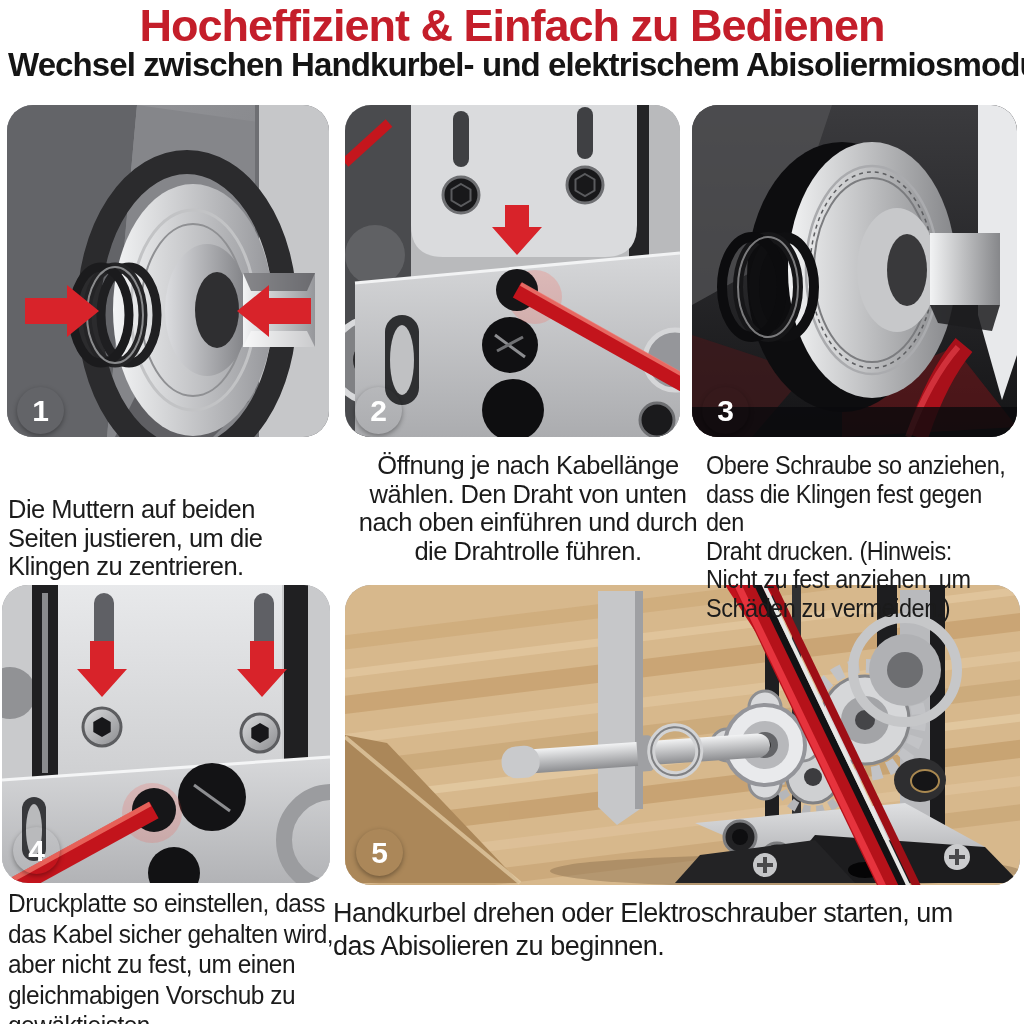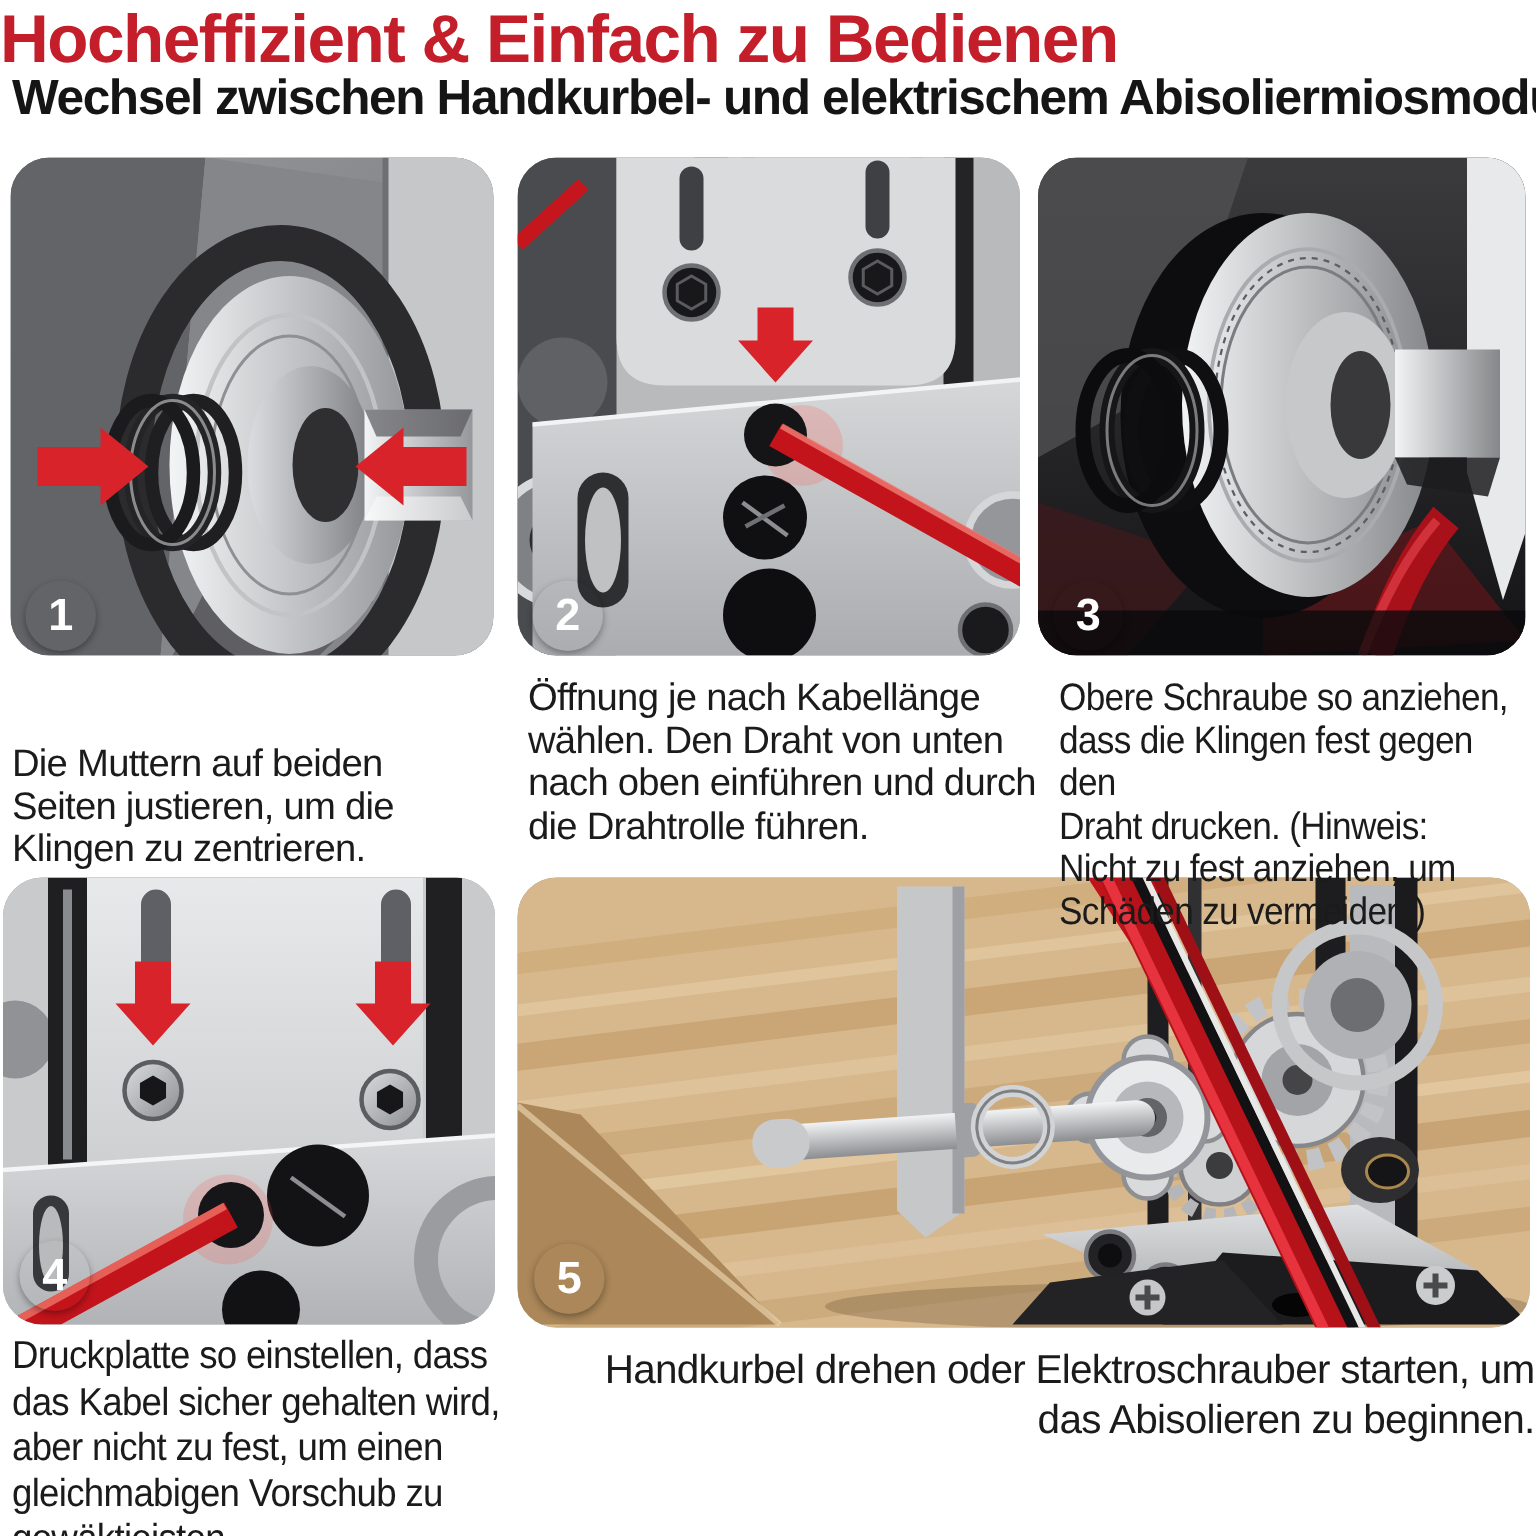--- a/index.html
+++ b/index.html
@@ -1,43 +1,43 @@
 <!DOCTYPE html>
 <html><head>
 <meta charset="utf-8">
 <style>
   html,body{margin:0;padding:0;}
   body{
     width:1024px;height:1024px;overflow:hidden;position:relative;
     background:#ffffff;font-family:"Liberation Sans",sans-serif;
   }
   .title{
-    position:absolute;top:0px;left:0;width:1024px;margin:0;text-align:left;
+    position:absolute;top:0px;left:0;width:1024px;margin:0;text-align:center;
     font-size:45px;font-weight:bold;color:#c41e2a;letter-spacing:-1px;white-space:nowrap;
   }
   .subtitle{
     position:absolute;top:46px;left:8px;width:1014px;margin:0;
     font-size:33px;font-weight:bold;color:#151515;letter-spacing:-0.9px;white-space:nowrap;
   }
   .panel{position:absolute;border-radius:26px;overflow:hidden;background:#9a9b9e;}
   #panel1{left:7px;top:105px;width:322px;height:332px;}
   #panel2{left:345px;top:105px;width:335px;height:332px;}
   #panel3{left:692px;top:105px;width:325px;height:332px;}
   #panel4{left:2px;top:585px;width:328px;height:298px;}
   #panel5{left:345px;top:585px;width:675px;height:300px;}
   .panel svg{display:block;width:100%;height:100%;}
   .caption{
     position:absolute;color:#1b1b1b;white-space:pre-line;z-index:5;
     font-size:25.5px;line-height:28.5px;letter-spacing:-0.5px;transform-origin:top left;
   }
   #cap1{left:8px;top:451px;width:340px;margin-top:44px;}
-  #cap2{left:352px;top:451px;width:352px;}
+  #cap2{left:352px;top:451px;width:352px;text-align:center;}
   #cap3{left:706px;top:451px;width:336px;transform:scaleX(0.92);}
   #cap4{left:8px;top:888px;width:352px;font-size:26px;line-height:30.5px;transform:scaleX(0.94);}
-  #cap5{left:353px;top:897px;width:670px;font-size:27px;line-height:33px;text-align:right;}
+  #cap5{left:333px;top:897px;width:670px;font-size:27px;line-height:33px;}
   .badge{
     position:absolute;width:47px;height:47px;border-radius:50%;z-index:4;
     background:radial-gradient(circle at 34% 28%, #ef2736 0%, #d2142 45%, #d11423 46%, #a30c14 100%);
     display:flex;align-items:center;justify-content:center;
     box-shadow:0 2px 5px rgba(0,0,0,0.35);
   }
   .badge span{color:#ffffff;font-size:30px;font-weight:bold;line-height:1;}
   .badge.b-row1{left:10px;bottom:3px;}
   .badge.b-row2{left:11px;bottom:9px;}
 </style>

